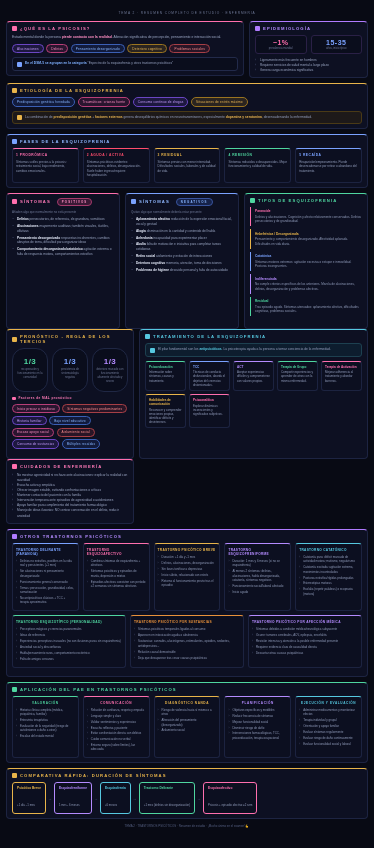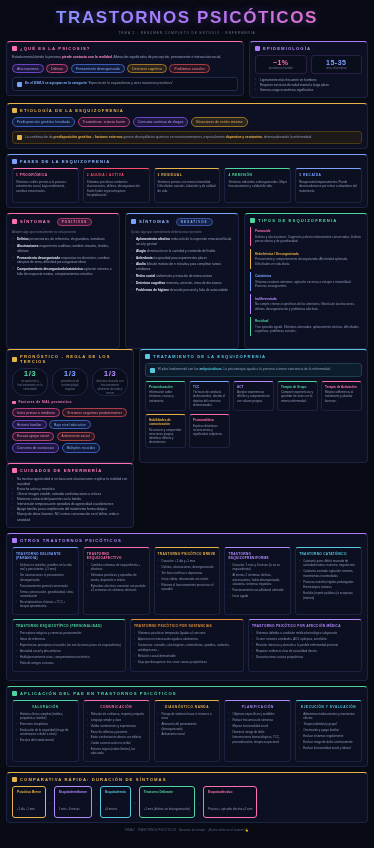--- a/index.html
+++ b/index.html
@@ -101,21 +101,21 @@
   .type-item {
     border-left:1.5px solid; padding:2.5px 0 2.5px 4px; margin-bottom:3px;
   }
   .type-item h5 { font-size:3.2px; font-weight:bold; margin-bottom:1.5px }
   .type-item p { font-size:3px; line-height:1.5; color:#8d98b6 }
 
   
   .thirds { display:flex; gap:4px; margin-bottom:4px }
   .third {
     flex:1; background:#0a0d1c; border:1px solid #1f2744; border-radius:12px;
-    padding:0 3px; text-align:center;
+    padding:8px 3px; text-align:center;
   }
   .third .frac { font-size:8px; font-weight:bold; letter-spacing:.5px }
   .third .cap { font-size:2.7px; color:#6d7795; line-height:1.4; margin-top:2px }
 
   
   .tgrid { display:flex; flex-wrap:wrap; gap:3px }
   .tcard {
     background:#0c0f20; border:1px solid #1c2340; border-radius:3px; padding:3px;
     border-top:1.2px solid; width:calc(20% - 2.4px);
   }
@@ -153,21 +153,20 @@
 
   .footer { text-align:center; font-size:2.9px; color:#5a6party; margin-top:4px }
   .footer { color:#555f80 }
 </style>
 </head>
 <body>
 
 <div class="page">
 
   <div class="hdr">
-    <h1>TRASTORNOS PSICÓTICOS</h1>
     <div class="sub">TEMA 2 · RESUMEN COMPLETO DE ESTUDIO · ENFERMERÍA</div>
   </div>
 
   <div class="row">
     <div class="col-l">
       <div class="panel" style="border-top:1.5px solid #ff6fae">
         <div class="sec-title t-pink">
           <span class="ico" style="background:#ff6fae"></span>
           <span>¿QUÉ ES LA PSICOSIS?</span>
         </div>

